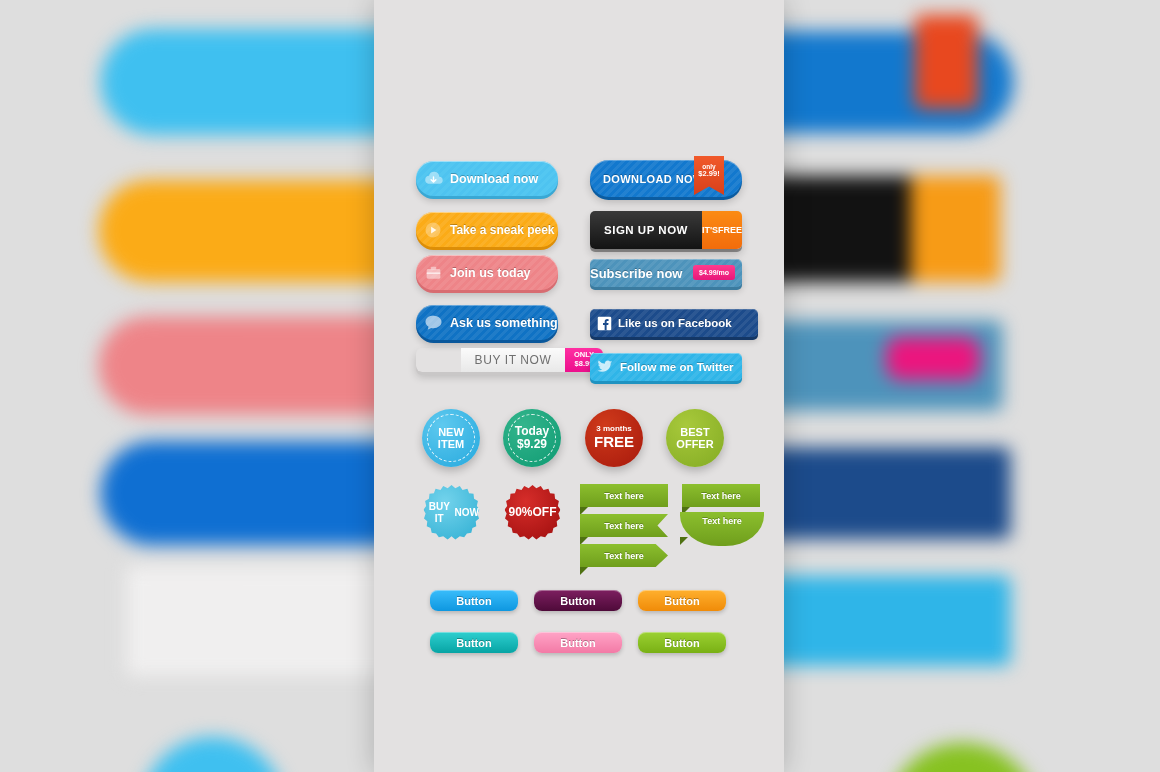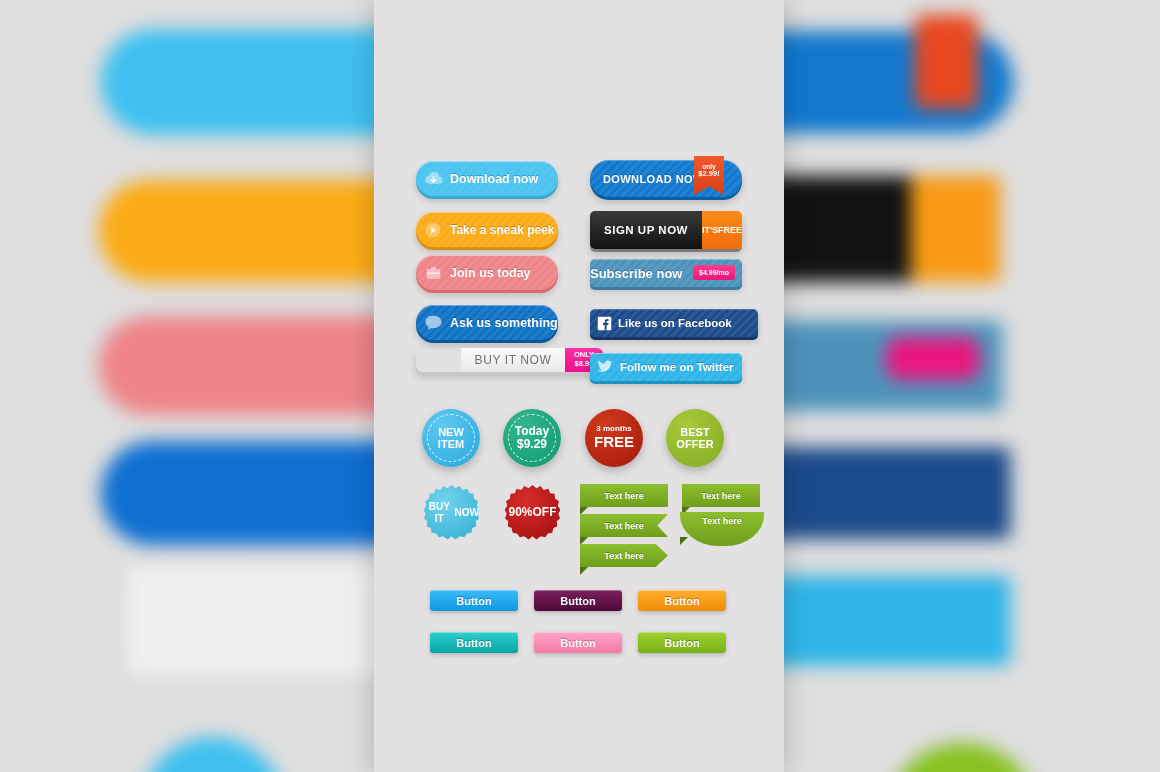--- a/index.html
+++ b/index.html
@@ -138,21 +138,21 @@
   .g1{left:206px;top:484px;width:88px;height:23px;}
   .g2{left:308px;top:484px;width:78px;height:23px;}
   .g3{left:206px;top:514px;width:88px;height:23px;
       clip-path:polygon(0 0,100% 0,88% 50%,100% 100%,0 100%);}
   .g4{left:206px;top:544px;width:88px;height:23px;
       clip-path:polygon(0 0,86% 0,100% 50%,86% 100%,0 100%);}
   .g5{left:306px;top:512px;width:84px;height:30px;
       border-radius:0 0 46% 46%/0 0 90% 90%;}
 
   
-  .sbtn{position:absolute;width:88px;height:21px;border-radius:3px;
+  .sbtn{position:absolute;width:88px;height:21px;border-radius:8px;
         display:flex;align-items:center;justify-content:center;
         color:#fff;font-weight:bold;font-size:11px;
         text-shadow:0 -1px 0 rgba(0,0,0,.3);
         box-shadow:inset 0 1px 0 rgba(255,255,255,.35),0 2px 4px rgba(0,0,0,.2);}
   .sb-r1{top:590px;} .sb-r2{top:632px;}
   .sb-c1{left:56px;} .sb-c2{left:160px;} .sb-c3{left:264px;}
 </style>
 </head>
 <body>
 

